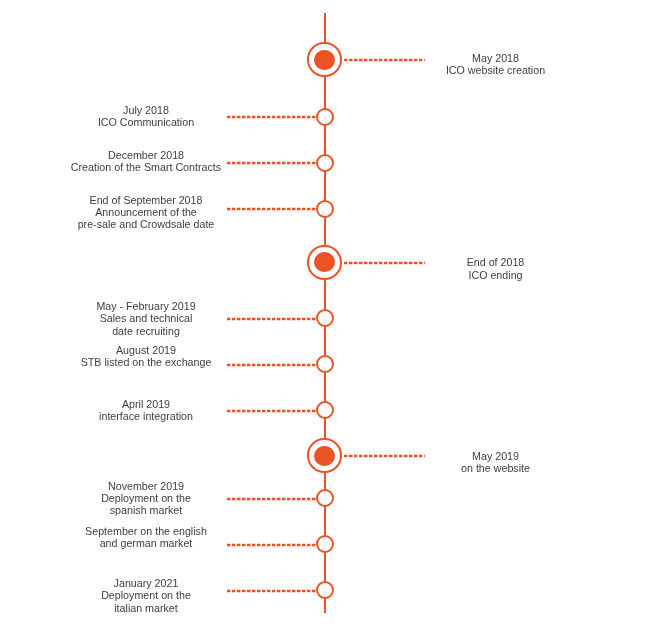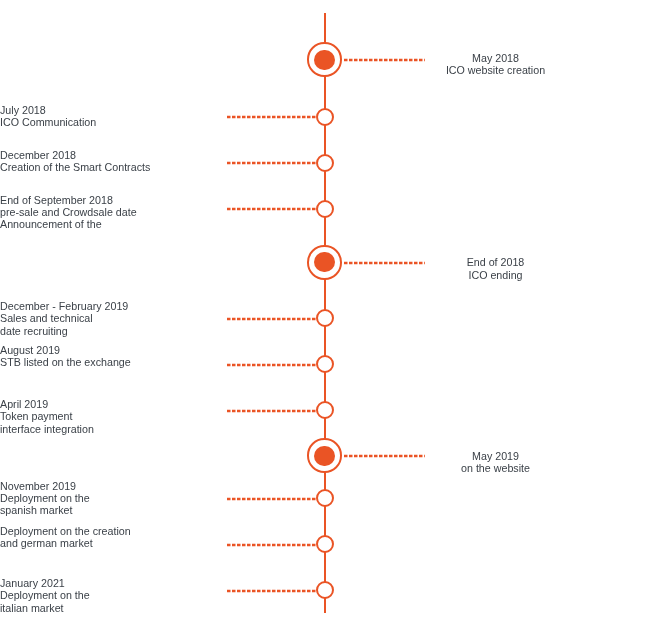--- a/index.html
+++ b/index.html
@@ -15,21 +15,21 @@
   .node { position:absolute; border-radius:50%; box-sizing:border-box; background:#fff; left:324.5px; }
   .node.small { width:18px; height:18px; border:2.3px solid #ea5425; margin-left:-9px; margin-top:-9px; }
   .node.big   { width:34.6px; height:34.6px; border:2.7px solid #ea5425; margin-left:-17.3px; margin-top:-17.3px; }
   .node .core { position:absolute; left:50%; top:50%; width:20.2px; height:20.2px; margin-left:-10.1px; margin-top:-10.1px; border-radius:50%; background:#ea5425; }
 
   .conn { position:absolute; height:6px; margin-top:-3px; overflow:visible; }
   .conn svg { display:block; overflow:visible; }
   .conn line { stroke:#ea5425; stroke-width:2.4; stroke-dasharray:3.5 1.5; }
 
   .label { position:absolute; color:#3b4148; font-size:10.7px; line-height:12.3px; }
-  .label.l { text-align:left; width:264px; left:0px; }
+  .label.l { text-align:center; width:264px; left:14px; }
   .label.r { text-align:center; width:264px; left:363.5px; }
   .label .ln { display:block; white-space:pre; }
 </style>
 </head>
 <body>
 
 <div id="timeline">
   <div class="axis"></div>
 
   <div class="conn" style="left:343.7px;top:60.3px;width:80.8px">
@@ -68,22 +68,22 @@
   </div>
 
   <div class="conn" style="left:226.8px;top:209.35px;width:89.6px">
       <svg width="89.6" height="6" viewBox="0 0 89.6 6">
         <line x1="0" y1="3" x2="89.6" y2="3"></line>
       </svg>
     </div>
   <div class="node small" style="top:208.75px"></div>
   <div class="label l" style="top:193.8px">
     <span class="ln">End of September 2018</span>
+    <span class="ln">Announcement of the</span>
     <span class="ln">pre-sale and Crowdsale date</span>
-    <span class="ln">Announcement of the</span>
   </div>
 
   <div class="conn" style="left:343.7px;top:262.95px;width:80.8px">
       <svg width="80.8" height="6" viewBox="0 0 80.8 6">
         <line x1="0" y1="3" x2="80.8" y2="3"></line>
       </svg>
     </div>
   <div class="node big" style="top:262.35px">
       <div class="core"></div>
     </div>
@@ -92,21 +92,21 @@
     <span class="ln">ICO ending</span>
   </div>
 
   <div class="conn" style="left:226.8px;top:318.7px;width:89.6px">
       <svg width="89.6" height="6" viewBox="0 0 89.6 6">
         <line x1="0" y1="3" x2="89.6" y2="3"></line>
       </svg>
     </div>
   <div class="node small" style="top:318.1px"></div>
   <div class="label l" style="top:300.2px">
-    <span class="ln">December - February 2019</span>
+    <span class="ln">May - February 2019</span>
     <span class="ln">Sales and technical</span>
     <span class="ln">date recruiting</span>
   </div>
 
   <div class="conn" style="left:226.8px;top:364.8px;width:89.6px">
       <svg width="89.6" height="6" viewBox="0 0 89.6 6">
         <line x1="0" y1="3" x2="89.6" y2="3"></line>
       </svg>
     </div>
   <div class="node small" style="top:364.2px"></div>
@@ -116,21 +116,20 @@
   </div>
 
   <div class="conn" style="left:226.8px;top:410.8px;width:89.6px">
       <svg width="89.6" height="6" viewBox="0 0 89.6 6">
         <line x1="0" y1="3" x2="89.6" y2="3"></line>
       </svg>
     </div>
   <div class="node small" style="top:410.2px"></div>
   <div class="label l" style="top:398.0px">
     <span class="ln">April 2019</span>
-    <span class="ln">Token payment</span>
     <span class="ln">interface integration</span>
   </div>
 
   <div class="conn" style="left:343.7px;top:456.2px;width:80.8px">
       <svg width="80.8" height="6" viewBox="0 0 80.8 6">
         <line x1="0" y1="3" x2="80.8" y2="3"></line>
       </svg>
     </div>
   <div class="node big" style="top:455.6px">
       <div class="core"></div>
@@ -152,21 +151,21 @@
     <span class="ln">spanish market</span>
   </div>
 
   <div class="conn" style="left:226.8px;top:544.8px;width:89.6px">
       <svg width="89.6" height="6" viewBox="0 0 89.6 6">
         <line x1="0" y1="3" x2="89.6" y2="3"></line>
       </svg>
     </div>
   <div class="node small" style="top:544.2px"></div>
   <div class="label l" style="top:524.8px">
-    <span class="ln">Deployment on the creation</span>
+    <span class="ln">September on the english</span>
     <span class="ln">and german market</span>
   </div>
 
   <div class="conn" style="left:226.8px;top:591.0px;width:89.6px">
       <svg width="89.6" height="6" viewBox="0 0 89.6 6">
         <line x1="0" y1="3" x2="89.6" y2="3"></line>
       </svg>
     </div>
   <div class="node small" style="top:590.4px"></div>
   <div class="label l" style="top:577.1px">

